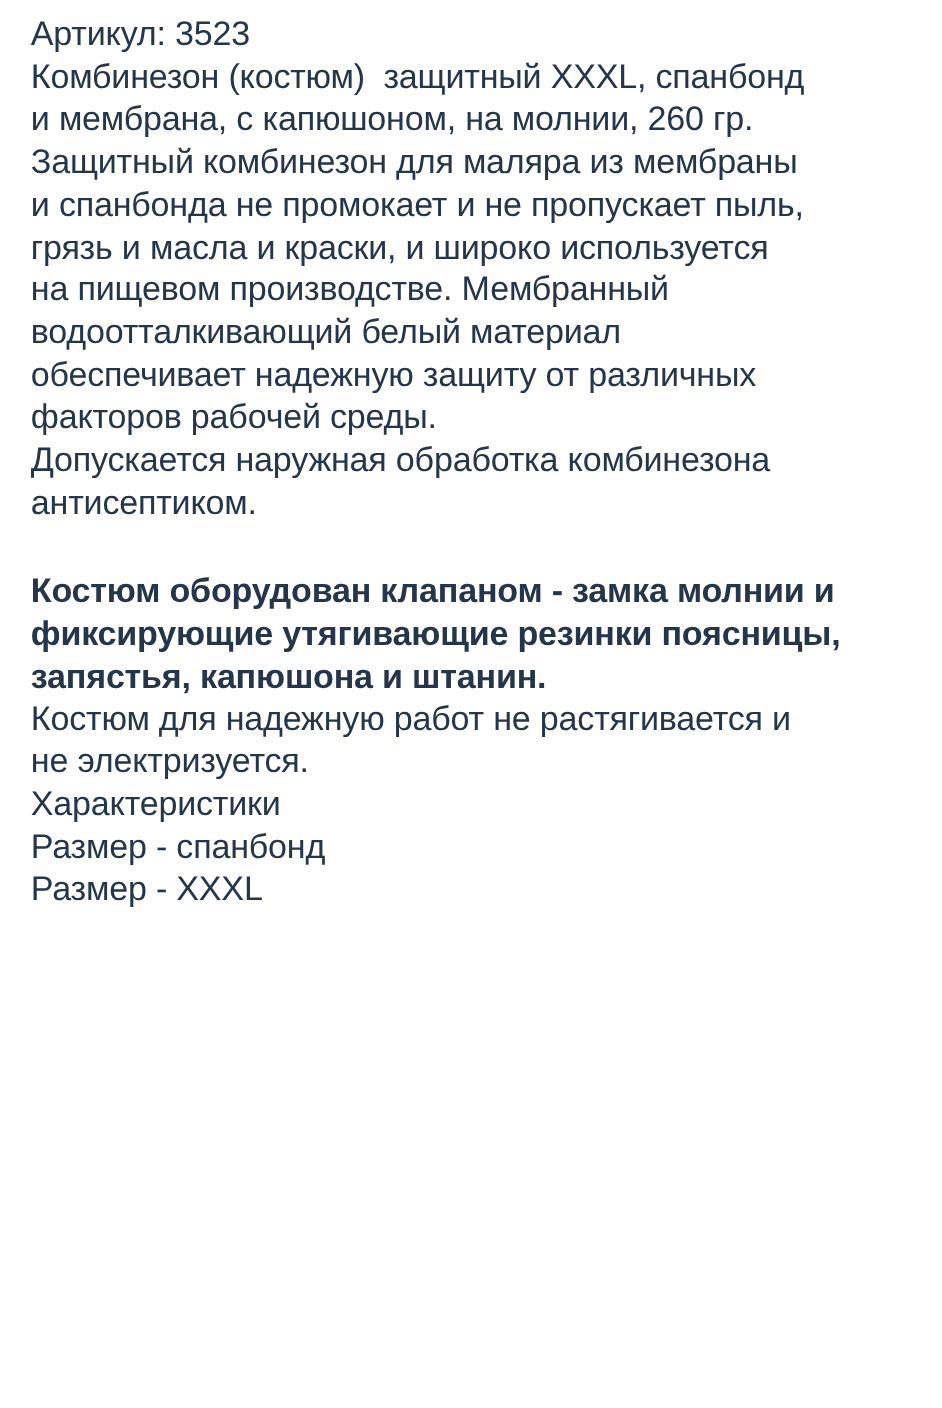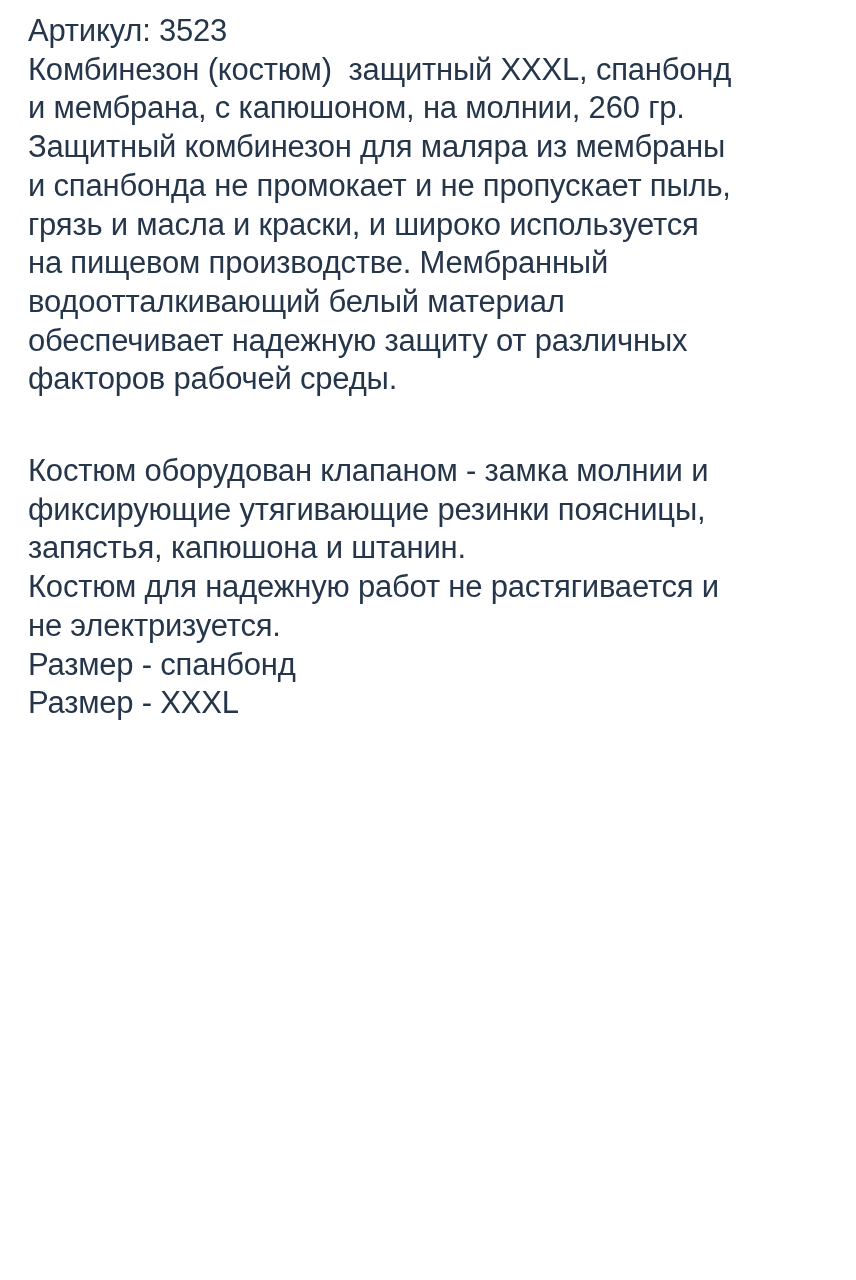--- a/index.html
+++ b/index.html
@@ -21,37 +21,41 @@
     line-height: 38.7px;
     font-weight: 400;
     color: #25354a;
     letter-spacing: -0.2px;
   }
   .t {
     white-space: pre; 
     min-height: 38.7px;
   }
   .gap-above {
-    margin-top: 53px; 
+    margin-top: 42px; 
+    font-weight: bold;
   }
 </style>
 </head>
 <body>
 
 <div class="description">
   <div class="t">Артикул: 3523</div>
   <div class="t">Комбинезон (костюм)  защитный XXXL, спанбонд
 и мембрана, с капюшоном, на молнии, 260 гр.</div>
   <div class="t">Защитный комбинезон для маляра из мембраны
 и спанбонда не промокает и не пропускает пыль,
 грязь и масла и краски, и широко используется
 на пищевом производстве. Мембранный
 водоотталкивающий белый материал
 обеспечивает надежную защиту от различных
 факторов рабочей среды.</div>
+  <div class="t">Допускается наружная обработка комбинезона
+антисептиком.</div>
   <div class="t gap-above">Костюм оборудован клапаном - замка молнии и
 фиксирующие утягивающие резинки поясницы,
 запястья, капюшона и штанин.</div>
   <div class="t">Костюм для надежную работ не растягивается и
 не электризуется.</div>
+  <div class="t">Характеристики</div>
   <div class="t">Размер - спанбонд</div>
   <div class="t">Размер - XXXL</div>
 </div>
 
 </body></html>

